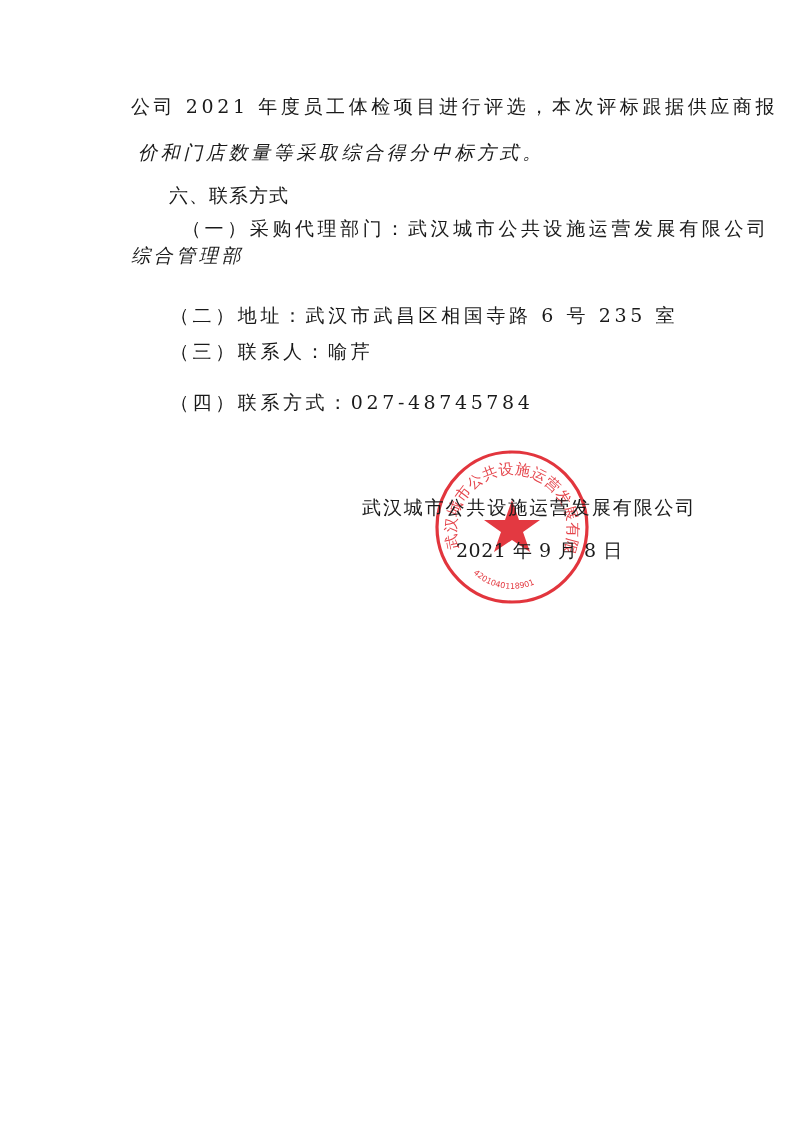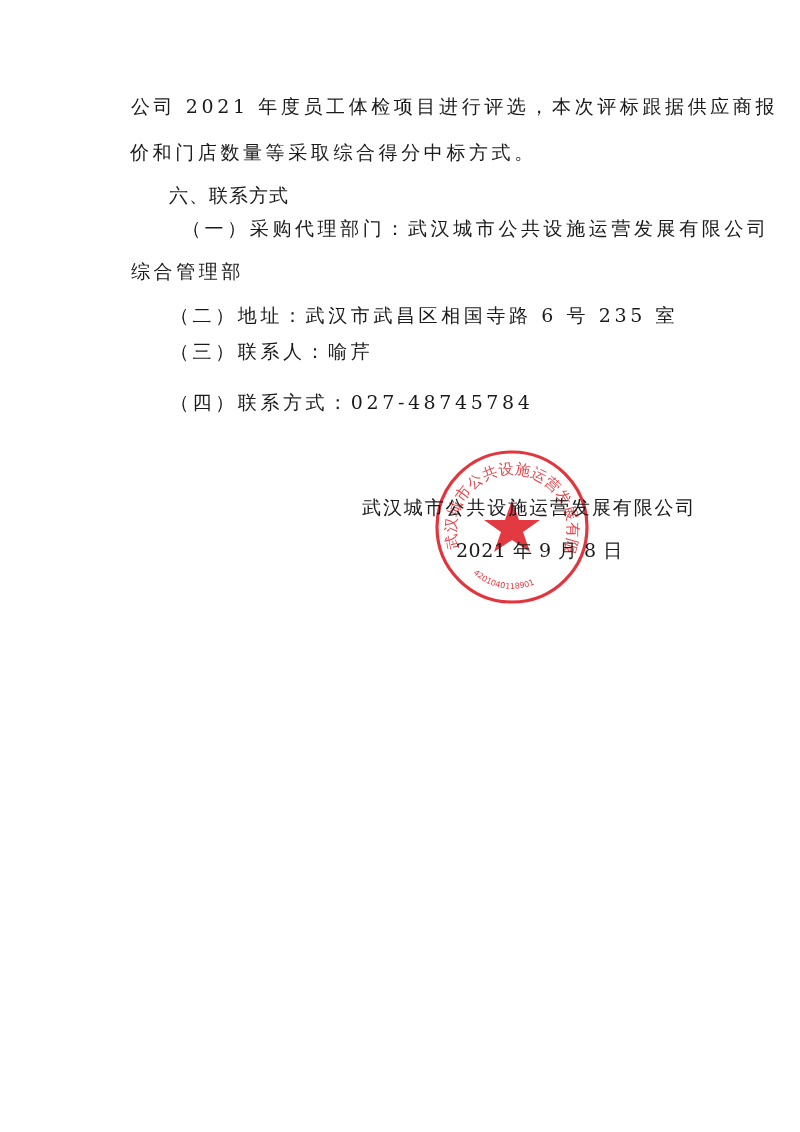--- a/index.html
+++ b/index.html
@@ -44,28 +44,28 @@
       white-space: nowrap;
       letter-spacing: 1.9px;
     }
   </style>
 </head>
 <body>
 
 <div>
 
   <div class="line" style="left:131px; top:95px;">公司 2021 年度员工体检项目进行评选，本次评标跟据供应商报</div>
-  <div class="line" style="left:130px; top:141px;">价和门店数量等采取综合得分中标方式。</div>
+  <div class="line" style="left:138px; top:141px;font-style:italic;">价和门店数量等采取综合得分中标方式。</div>
 
   <div class="line heading" style="left:169px; top:184px;">六、联系方式</div>
 
   <div class="line" style="left:170px; top:217px;margin-left:12px;">
     <span>（一）采购代理部门：</span><span>武汉城市公共设施运营发展有限公司</span>
   </div>
-  <div class="line" style="left:131px; top:260px;">综合管理部</div>
+  <div class="line" style="left:131px; top:244px;font-style:italic;">综合管理部</div>
 
   <div class="line" style="left:170px; top:304px;">
     <span>（二）地址：</span><span>武汉市武昌区相国寺路 6 号 235 室</span>
   </div>
 
   <div class="line" style="left:170px; top:340px;">
     <span>（三）联系人：</span><span>喻芹</span>
   </div>
 
   <div class="line" style="left:170px; top:391px;">

